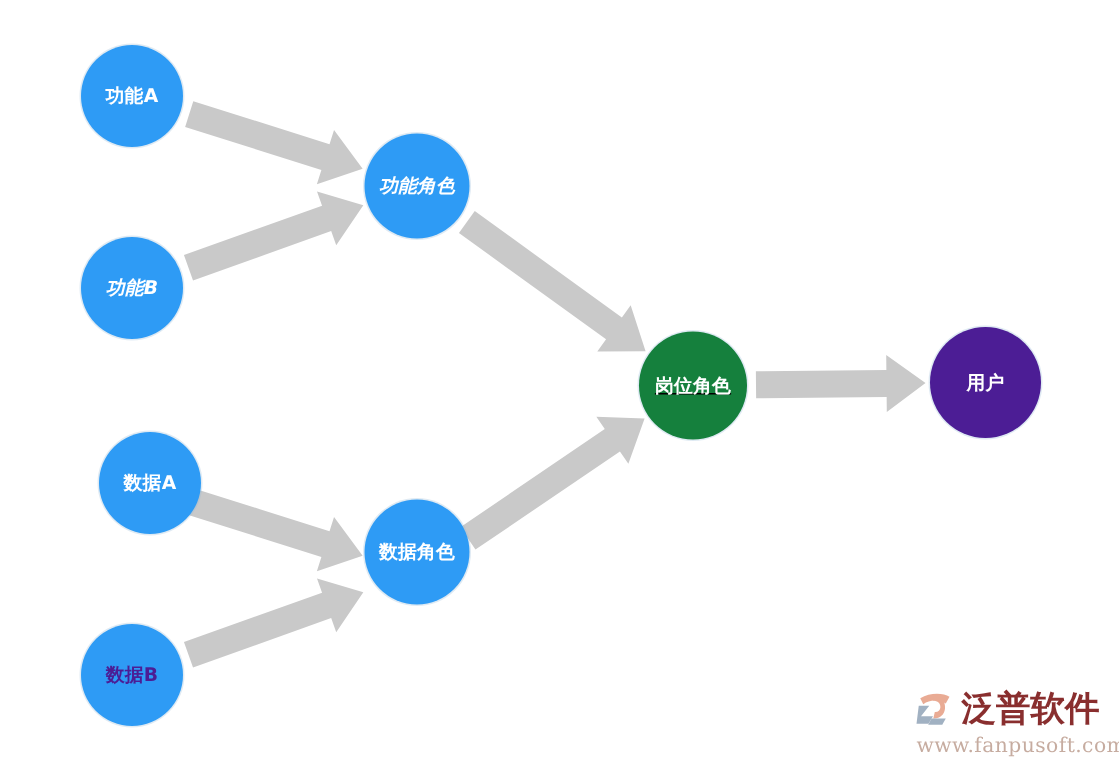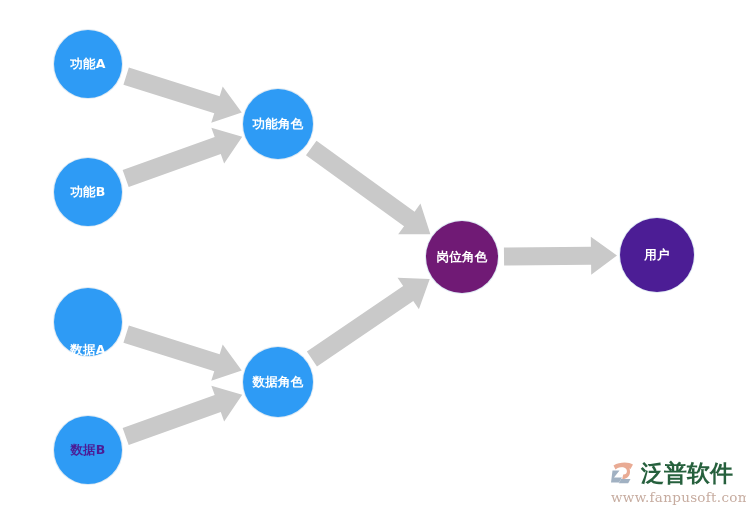--- a/index.html
+++ b/index.html
@@ -69,21 +69,21 @@
   }
   #wm-logo {
     width: 28px;
     height: 26px;
     margin-right: 3px;
     flex: none;
   }
   #wm-brand {
     font-size: 23px;
     font-weight: bold;
-    color: #14532d;
+    color: #7f1d1d;
     line-height: 1;
     font-family: "DejaVu Sans", "Liberation Sans", sans-serif;
     white-space: nowrap;
   }
   #wm-url {
     font-size: 13.5px;
     color: #c2a598;
     font-family: "DejaVu Serif", "Liberation Serif", serif;
     letter-spacing: 0.3px;
     margin-top: 1px;
@@ -104,35 +104,35 @@
       <polygon points="128.69,445.00 220.78,412.04 224.15,421.45 242.22,394.80 211.34,385.68 214.71,395.09 122.63,428.05" fill="#c9c9c9"></polygon>
       <polygon points="316.97,366.41 413.29,300.97 418.91,309.24 429.74,278.92 397.56,277.81 403.18,286.08 306.86,351.52" fill="#c9c9c9"></polygon>
       <polygon points="504.09,265.57 591.10,264.68 591.20,274.68 617.00,255.41 590.81,236.68 590.91,246.68 503.91,247.57" fill="#c9c9c9"></polygon>
     </svg>
 
   <div id="node-layer">
       <div class="node" style="left: 54px; top: 30px; width: 68px; height: 68px; background: rgb(46, 155, 245);">
         <span class="node-label lbl-md" style="color: rgb(255, 255, 255);">功能A</span>
       </div>
       <div class="node" style="left: 54px; top: 158px; width: 68px; height: 68px; background: rgb(46, 155, 245);">
-        <span class="node-label lbl-md" style="color: rgb(255, 255, 255);">功能B</span>
+        <span class="node-label lbl-md" style="color: rgb(255, 255, 255); font-style: italic;">功能B</span>
       </div>
       <div class="node" style="left: 243px; top: 89px; width: 70px; height: 70px; background: rgb(46, 155, 245);">
-        <span class="node-label lbl-md" style="color: rgb(255, 255, 255);">功能角色</span>
+        <span class="node-label lbl-md" style="color: rgb(255, 255, 255); font-style: italic;">功能角色</span>
       </div>
-      <div class="node" style="left: 54px; top: 288px; width: 68px; height: 68px; background: rgb(46, 155, 245); align-items: flex-end;">
+      <div class="node" style="left: 66px; top: 288px; width: 68px; height: 68px; background: rgb(46, 155, 245);">
         <span class="node-label lbl-md" style="color: rgb(255, 255, 255);">数据A</span>
       </div>
       <div class="node" style="left: 54px; top: 416px; width: 68px; height: 68px; background: rgb(46, 155, 245);">
         <span class="node-label lbl-md" style="color: #4c1d95;">数据B</span>
       </div>
-      <div class="node" style="left: 243px; top: 347px; width: 70px; height: 70px; background: rgb(46, 155, 245);">
+      <div class="node" style="left: 243px; top: 333px; width: 70px; height: 70px; background: rgb(46, 155, 245);">
         <span class="node-label lbl-md" style="color: rgb(255, 255, 255);">数据角色</span>
       </div>
-      <div class="node" style="left: 426px; top: 221px; width: 72px; height: 72px; background: #701a75;">
+      <div class="node" style="left: 426px; top: 221px; width: 72px; height: 72px; background: #15803d; text-decoration: underline;">
         <span class="node-label lbl-md" style="color: rgb(255, 255, 255);">岗位角色</span>
       </div>
       <div class="node" style="left: 620px; top: 218px; width: 74px; height: 74px; background: #4c1d95;">
         <span class="node-label lbl-sm" style="color: rgb(255, 255, 255);">用户</span>
       </div>
     </div>
 
   <div id="watermark">
     <div id="wm-row">
       <svg id="wm-logo" viewBox="0 0 28 26">

